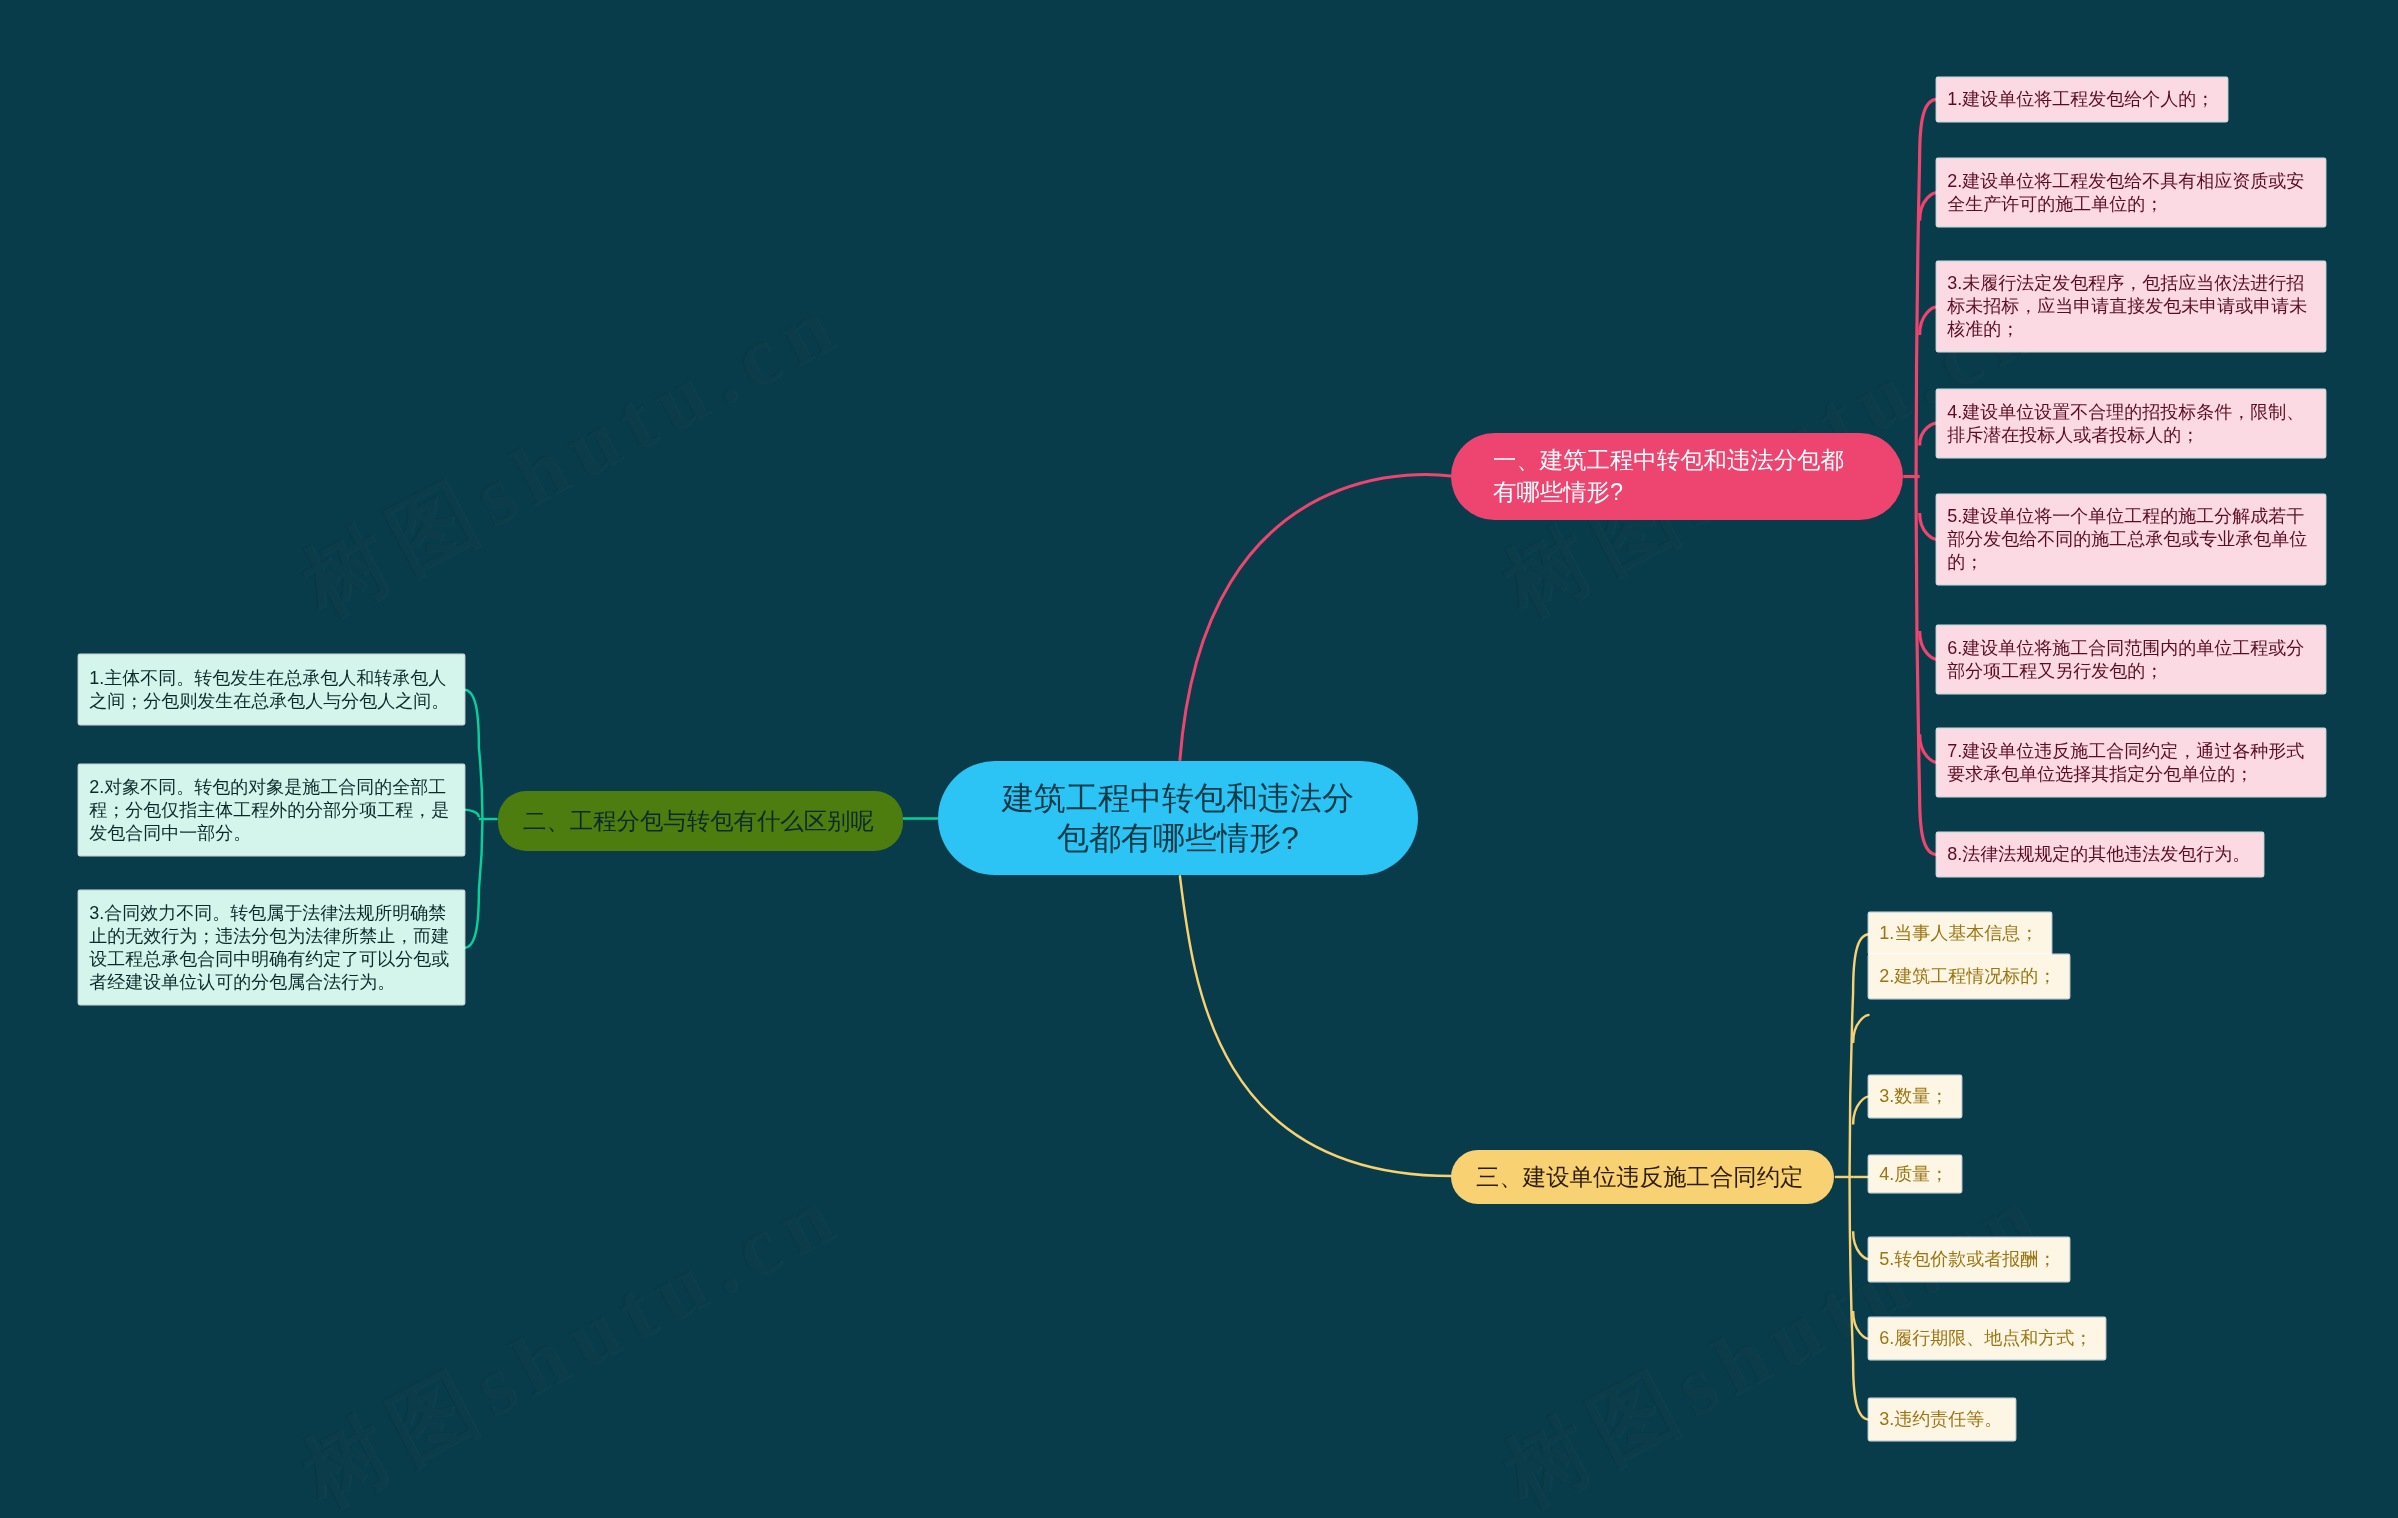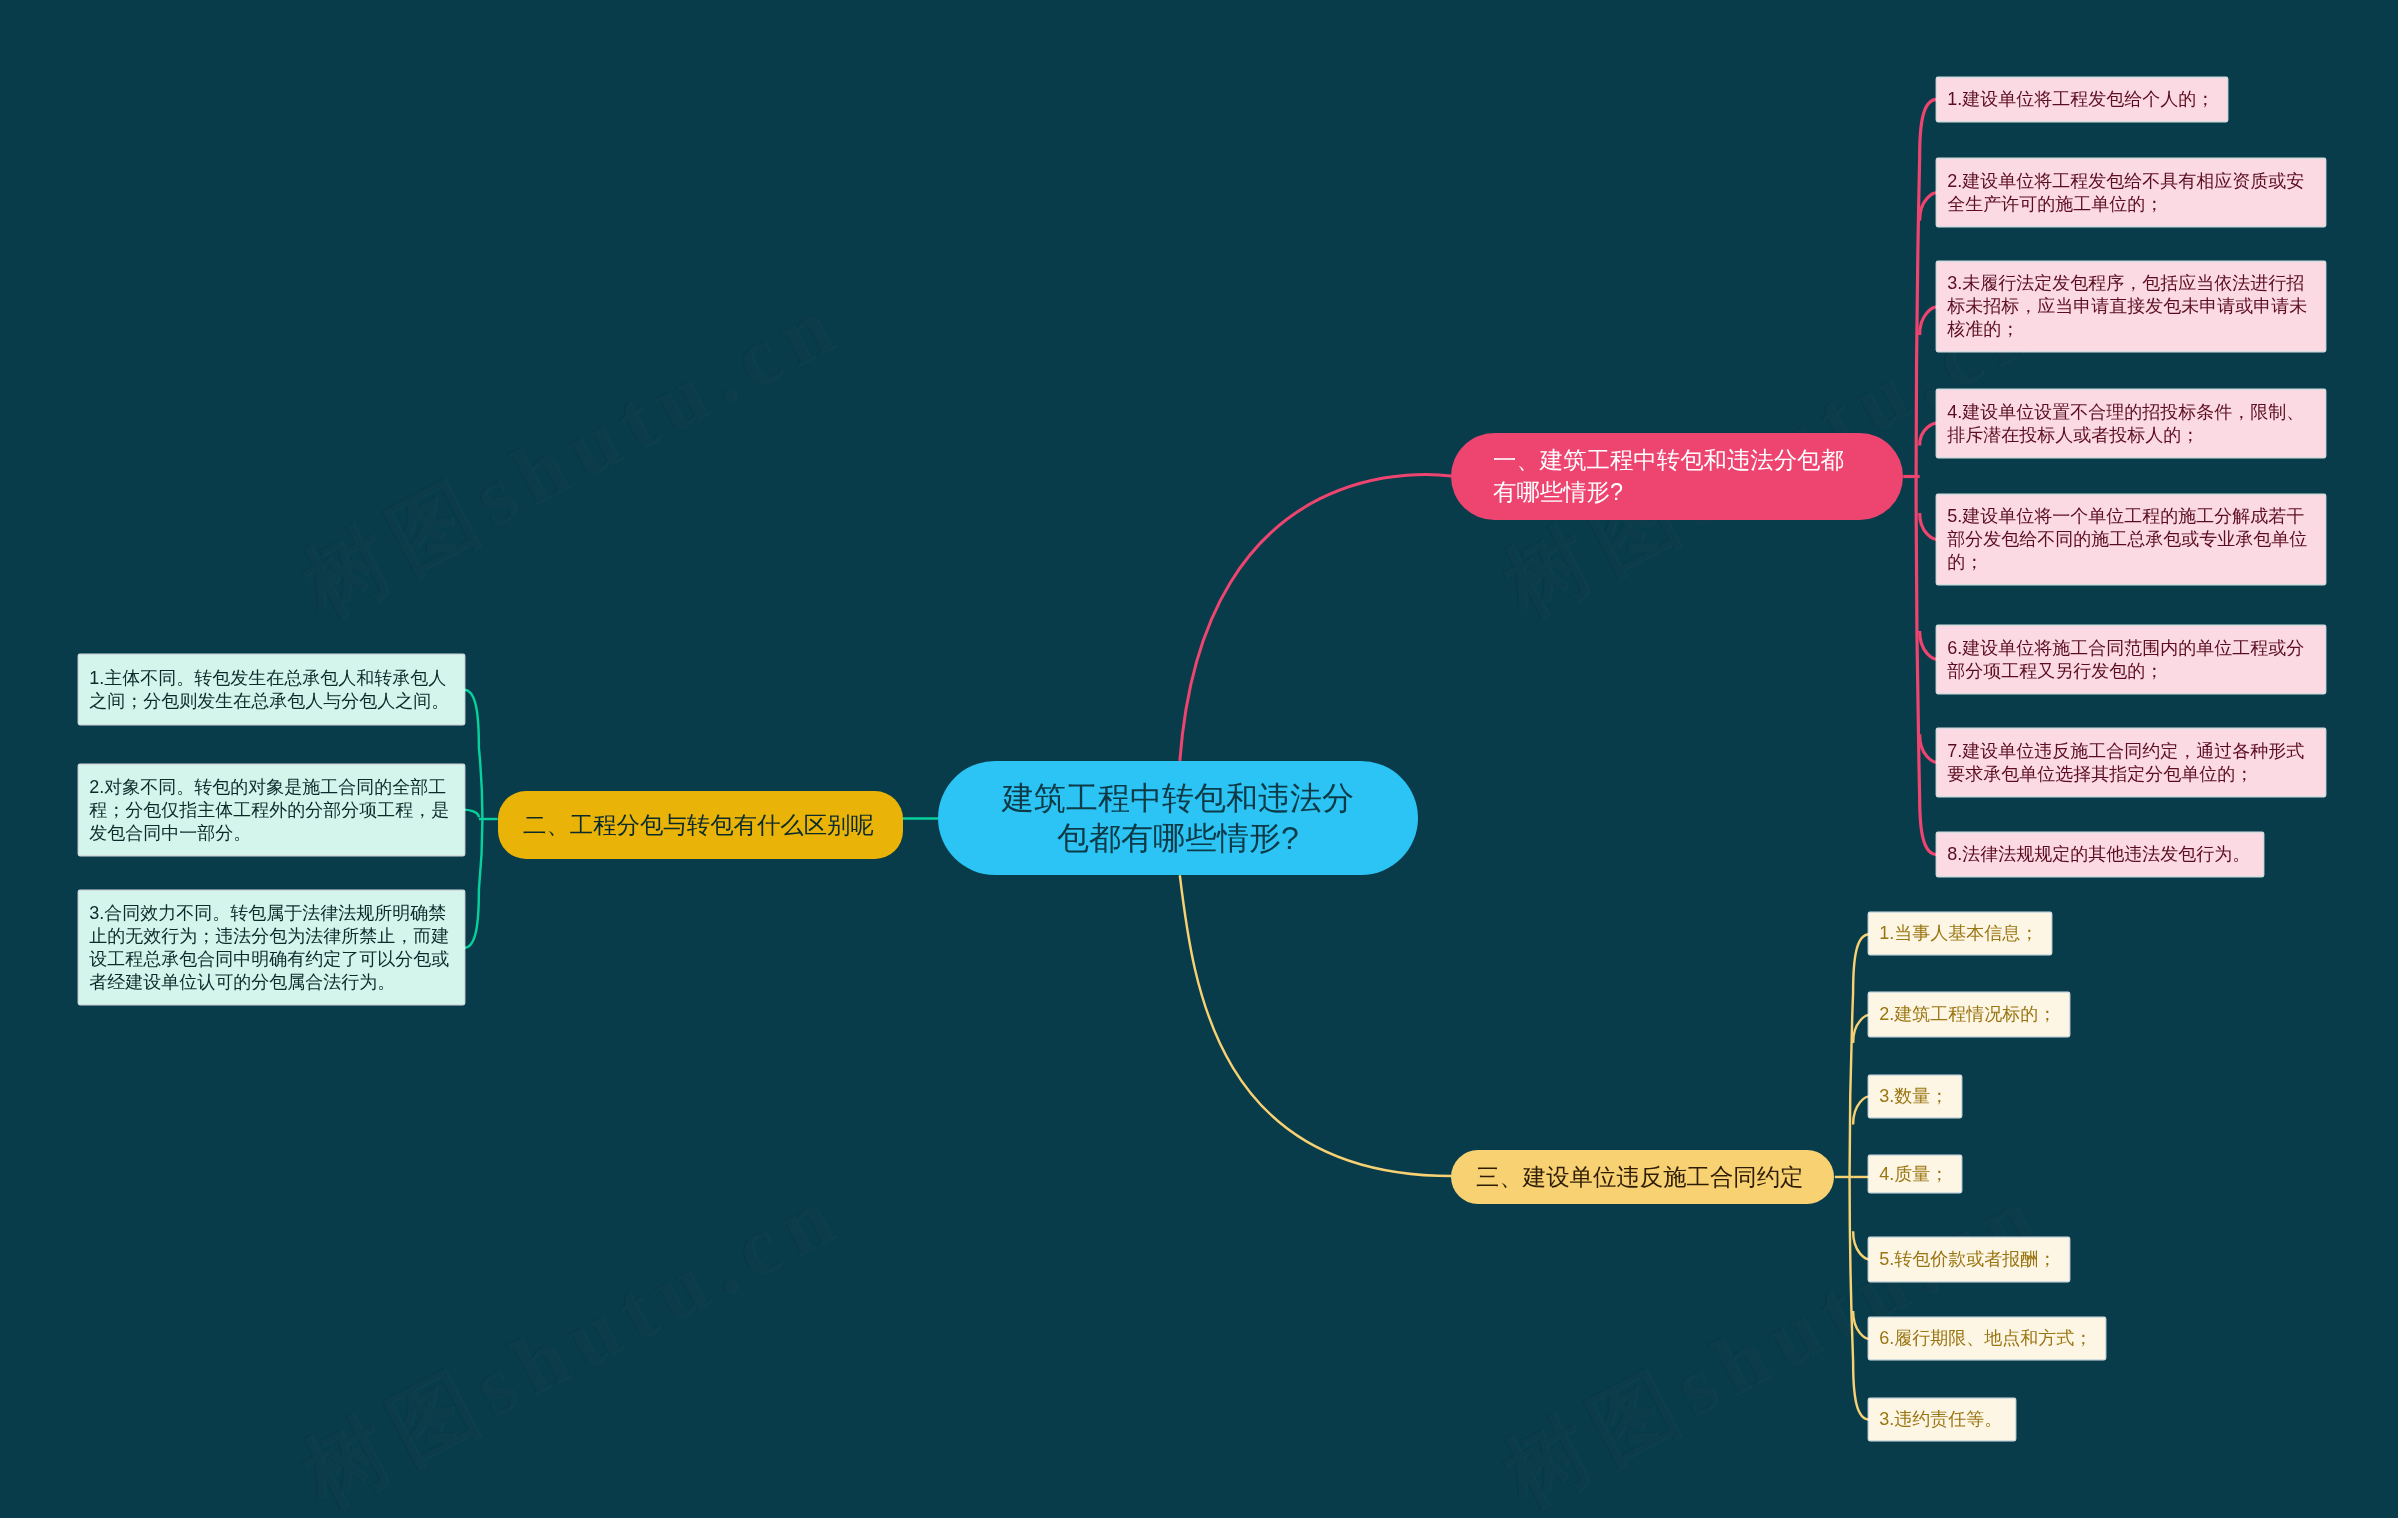--- a/index.html
+++ b/index.html
@@ -60,21 +60,21 @@
         <path d="M 1977.5 1200 C 1977.5 1176.6 1991.5 1170 1995 1170" stroke="#f7d172" stroke-width="2.6" fill="none"></path>
         <path d="M 1977.5 1256 L 1995 1256" stroke="#f7d172" stroke-width="2.6" fill="none"></path>
         <path d="M 1977.5 1314 C 1977.5 1337.4 1991.5 1344 1995 1344" stroke="#f7d172" stroke-width="2.6" fill="none"></path>
         <path d="M 1977.5 1399 C 1977.5 1422.4 1991.5 1429 1995 1429" stroke="#f7d172" stroke-width="2.6" fill="none"></path>
       </g>
   </svg>
 
   <div class="node main" id="branch0" style="left: 1451px; top: 433px; width: 452px; height: 87px; background: rgb(238, 68, 112); border-radius: 44px; padding-left: 42px; padding-right: 13px;">
     <span class="lbl" style="color: rgb(255, 255, 255); max-width: 356px;">一、建筑工程中转包和违法分包都有哪些情形?</span>
   </div>
-  <div class="node main" id="branch1" style="left: 498px; top: 791px; width: 405px; height: 68px; background: #eab308; border-radius: 28px; padding-left: 25px; padding-right: 13px; align-items: center;">
+  <div class="node main" id="branch1" style="left: 498px; top: 791px; width: 405px; height: 60px; background: #4d7c0f; border-radius: 28px; padding-left: 25px; padding-right: 13px; align-items: center;">
     <span class="lbl" style="color: rgb(11, 43, 43);">二、工程分包与转包有什么区别呢</span>
   </div>
   <div class="node main" id="branch2" style="left: 1451px; top: 1150px; width: 383px; height: 54px; background: rgb(247, 209, 114); border-radius: 27px; padding-left: 25px; padding-right: 13px;">
     <span class="lbl" style="color: rgb(46, 28, 5);">三、建设单位违反施工合同约定</span>
   </div>
 
   <div class="node" id="root" style="left: 938px; top: 761px; width: 480px; height: 114px; background: rgb(43, 196, 244); border-radius: 57px;">
     <span class="lbl" style="color: rgb(12, 58, 71);">建筑工程中转包和违法分
 包都有哪些情形?</span>
   </div>
@@ -109,21 +109,21 @@
       </div>
       <div class="node leaf" style="top: 765px; height: 90px; max-width: 385px; right: 1935px; background: rgb(212, 245, 236);">
         <span class="lbl" style="color: rgb(11, 43, 43);">2.对象不同。转包的对象是施工合同的全部工程；分包仅指主体工程外的分部分项工程，是发包合同中一部分。</span>
       </div>
       <div class="node leaf" style="top: 891px; height: 113px; max-width: 385px; right: 1935px; background: rgb(212, 245, 236);">
         <span class="lbl" style="color: rgb(11, 43, 43);">3.合同效力不同。转包属于法律法规所明确禁止的无效行为；违法分包为法律所禁止，而建设工程总承包合同中明确有约定了可以分包或者经建设单位认可的分包属合法行为。</span>
       </div>
       <div class="node leaf" style="top: 913px; height: 41px; max-width: 388px; left: 1869px; background: rgb(253, 246, 229);">
         <span class="lbl" style="color: rgb(154, 117, 17);">1.当事人基本信息；</span>
       </div>
-      <div class="node leaf" style="top: 993px; height: 43px; max-width: 388px; left: 1869px; background: rgb(253, 246, 229);">
+      <div class="node leaf" style="top: 955px; height: 43px; max-width: 388px; left: 1869px; background: rgb(253, 246, 229);">
         <span class="lbl" style="color: rgb(154, 117, 17);">2.建筑工程情况标的；</span>
       </div>
       <div class="node leaf" style="top: 1076px; height: 41px; max-width: 388px; left: 1869px; background: rgb(253, 246, 229);">
         <span class="lbl" style="color: rgb(154, 117, 17);">3.数量；</span>
       </div>
       <div class="node leaf" style="top: 1156px; height: 36px; max-width: 388px; left: 1869px; background: rgb(253, 246, 229); justify-content: center;">
         <span class="lbl" style="color: rgb(154, 117, 17);">4.质量；</span>
       </div>
       <div class="node leaf" style="top: 1238px; height: 43px; max-width: 388px; left: 1869px; background: rgb(253, 246, 229); text-align: right;">
         <span class="lbl" style="color: rgb(154, 117, 17);">5.转包价款或者报酬；</span>

